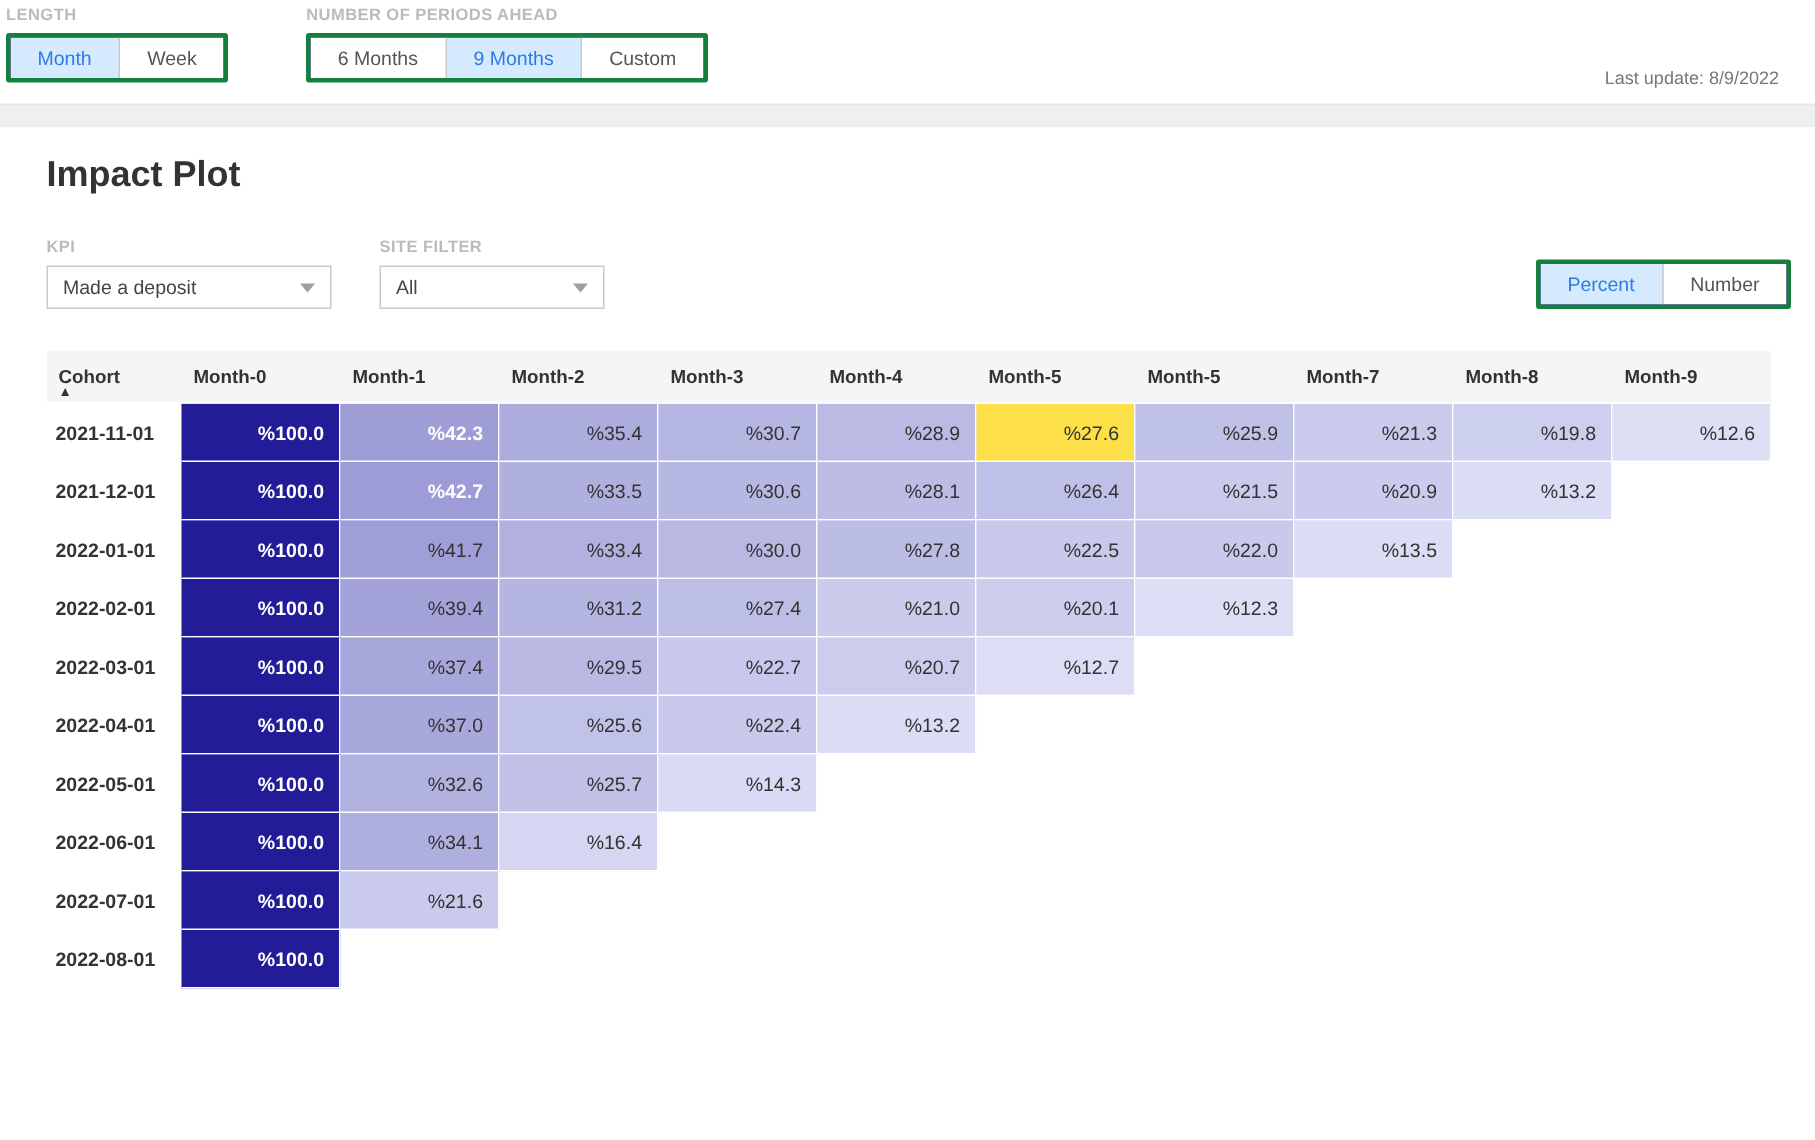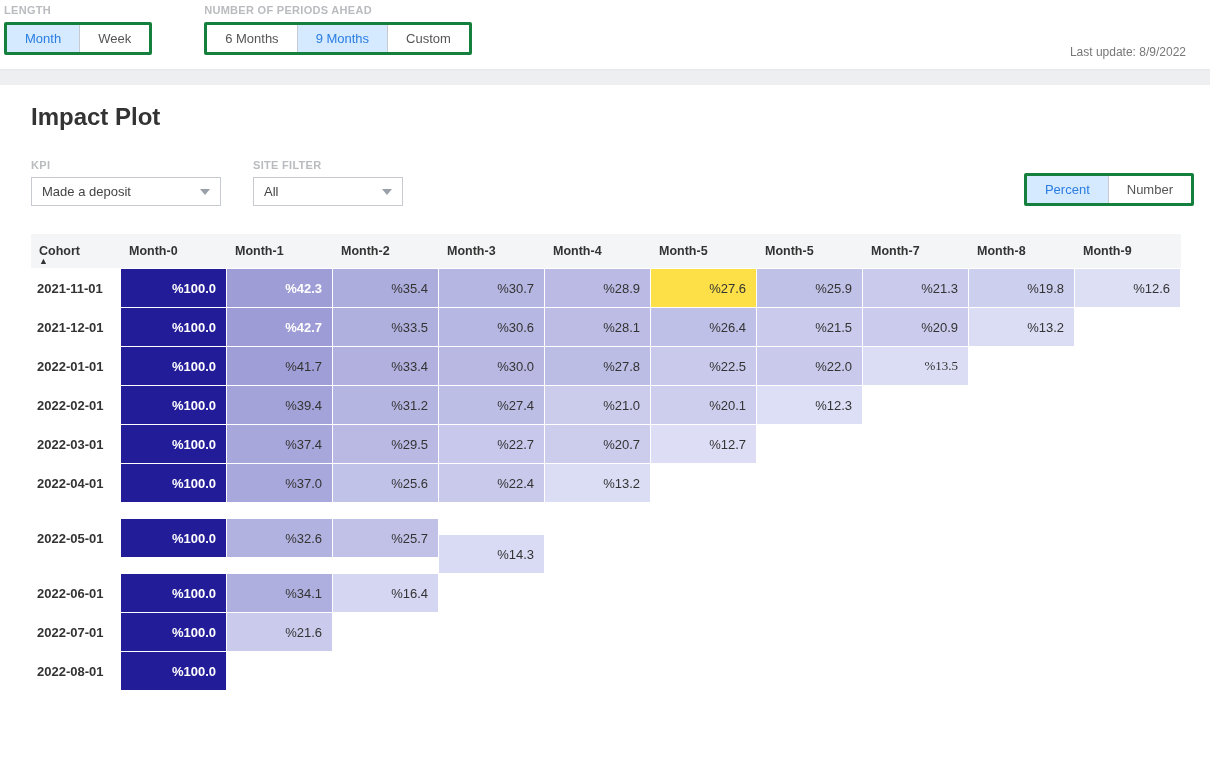--- a/index.html
+++ b/index.html
@@ -315,21 +315,21 @@
             <td>
               <div class="cell light" style="background: rgb(188, 189, 229);">%27.8</div>
             </td>
             <td>
               <div class="cell light" style="background: rgb(200, 201, 235);">%22.5</div>
             </td>
             <td>
               <div class="cell light" style="background: rgb(201, 202, 235);">%22.0</div>
             </td>
             <td>
-              <div class="cell light" style="background: rgb(219, 221, 244); font-family: Liberation Serif, serif;">%13.5</div>
+              <div class="cell light" style="background: rgb(219, 221, 244);">%13.5</div>
             </td>
             <td class="empty"></td>
             <td class="empty"></td>
           </tr>
           <tr>
             <td class="cohort">2022-02-01</td>
             <td>
               <div class="cell dark" style="background: rgb(35, 28, 153);">%100.0</div>
             </td>
             <td>
@@ -407,21 +407,21 @@
             <td>
               <div class="cell dark" style="background: rgb(35, 28, 153);">%100.0</div>
             </td>
             <td>
               <div class="cell light" style="background: rgb(178, 178, 224);">%32.6</div>
             </td>
             <td>
               <div class="cell light" style="background: rgb(193, 193, 232);">%25.7</div>
             </td>
             <td>
-              <div class="cell light" style="background: rgb(217, 219, 244); margin-top: 32px;">%14.3</div>
+              <div class="cell light" style="background: rgb(217, 219, 244);">%14.3</div>
             </td>
             <td class="empty"></td>
             <td class="empty"></td>
             <td class="empty"></td>
             <td class="empty"></td>
             <td class="empty"></td>
             <td class="empty"></td>
           </tr>
           <tr>
             <td class="cohort">2022-06-01</td>

